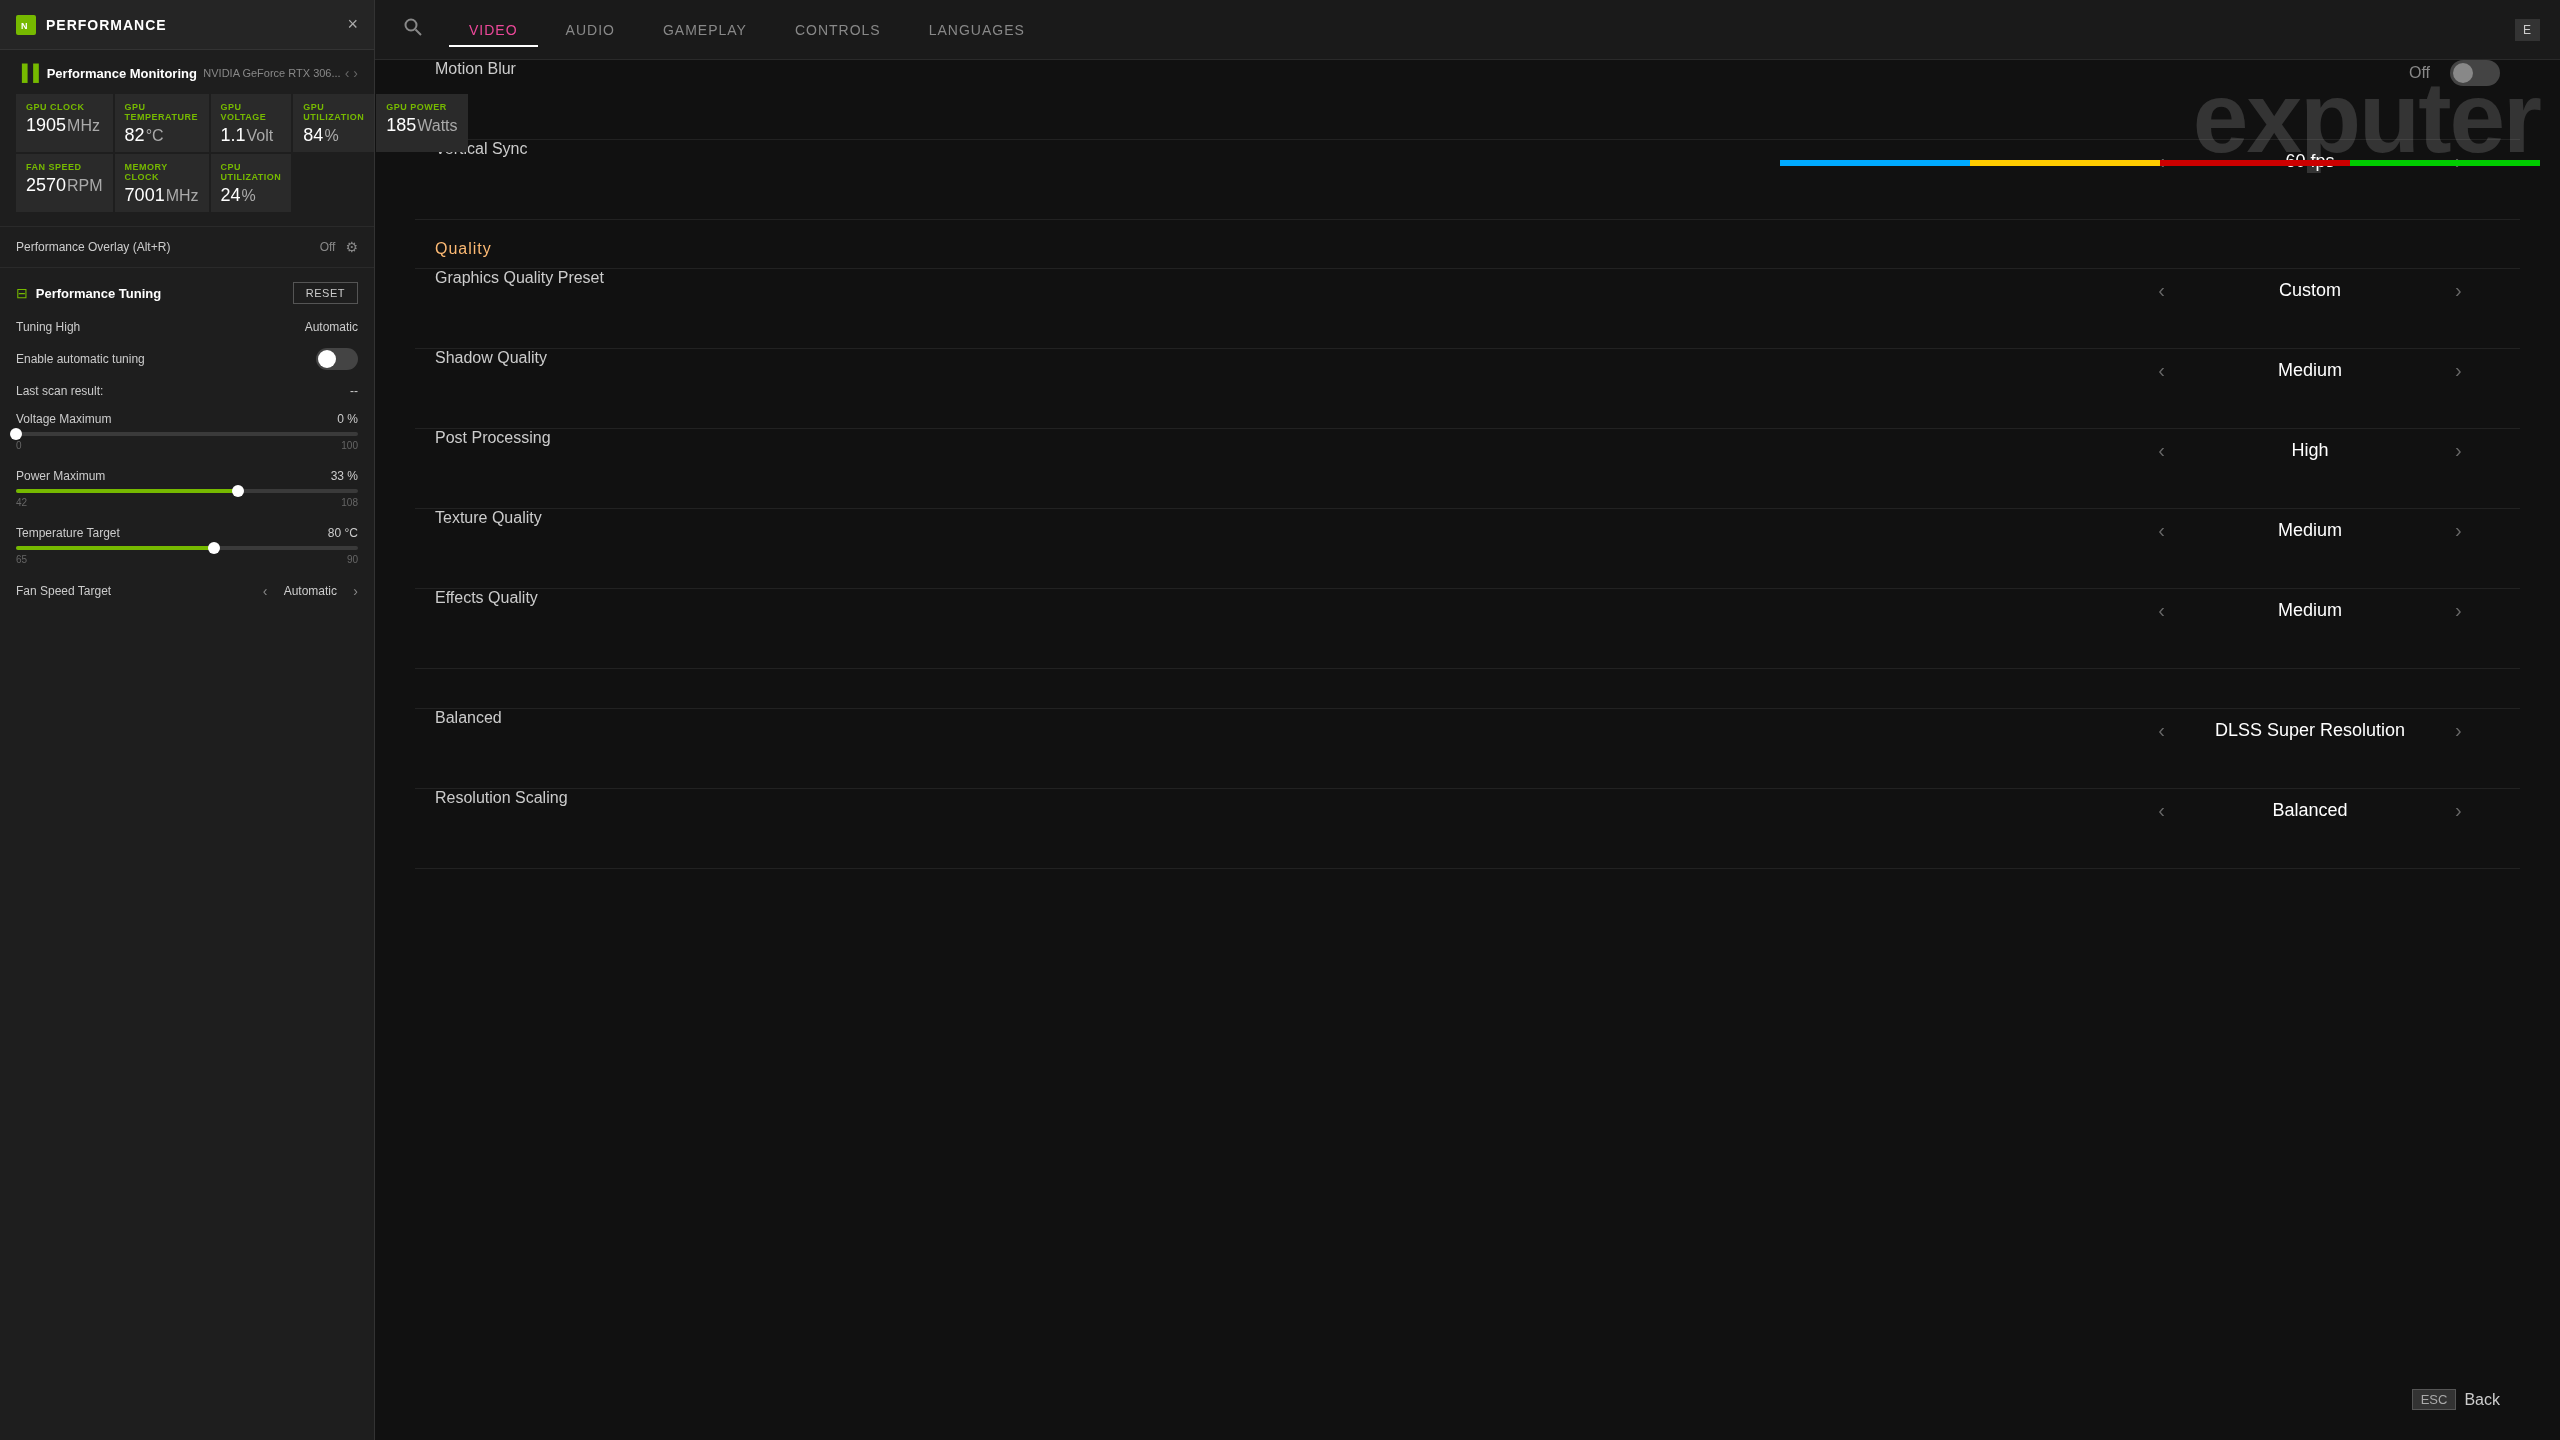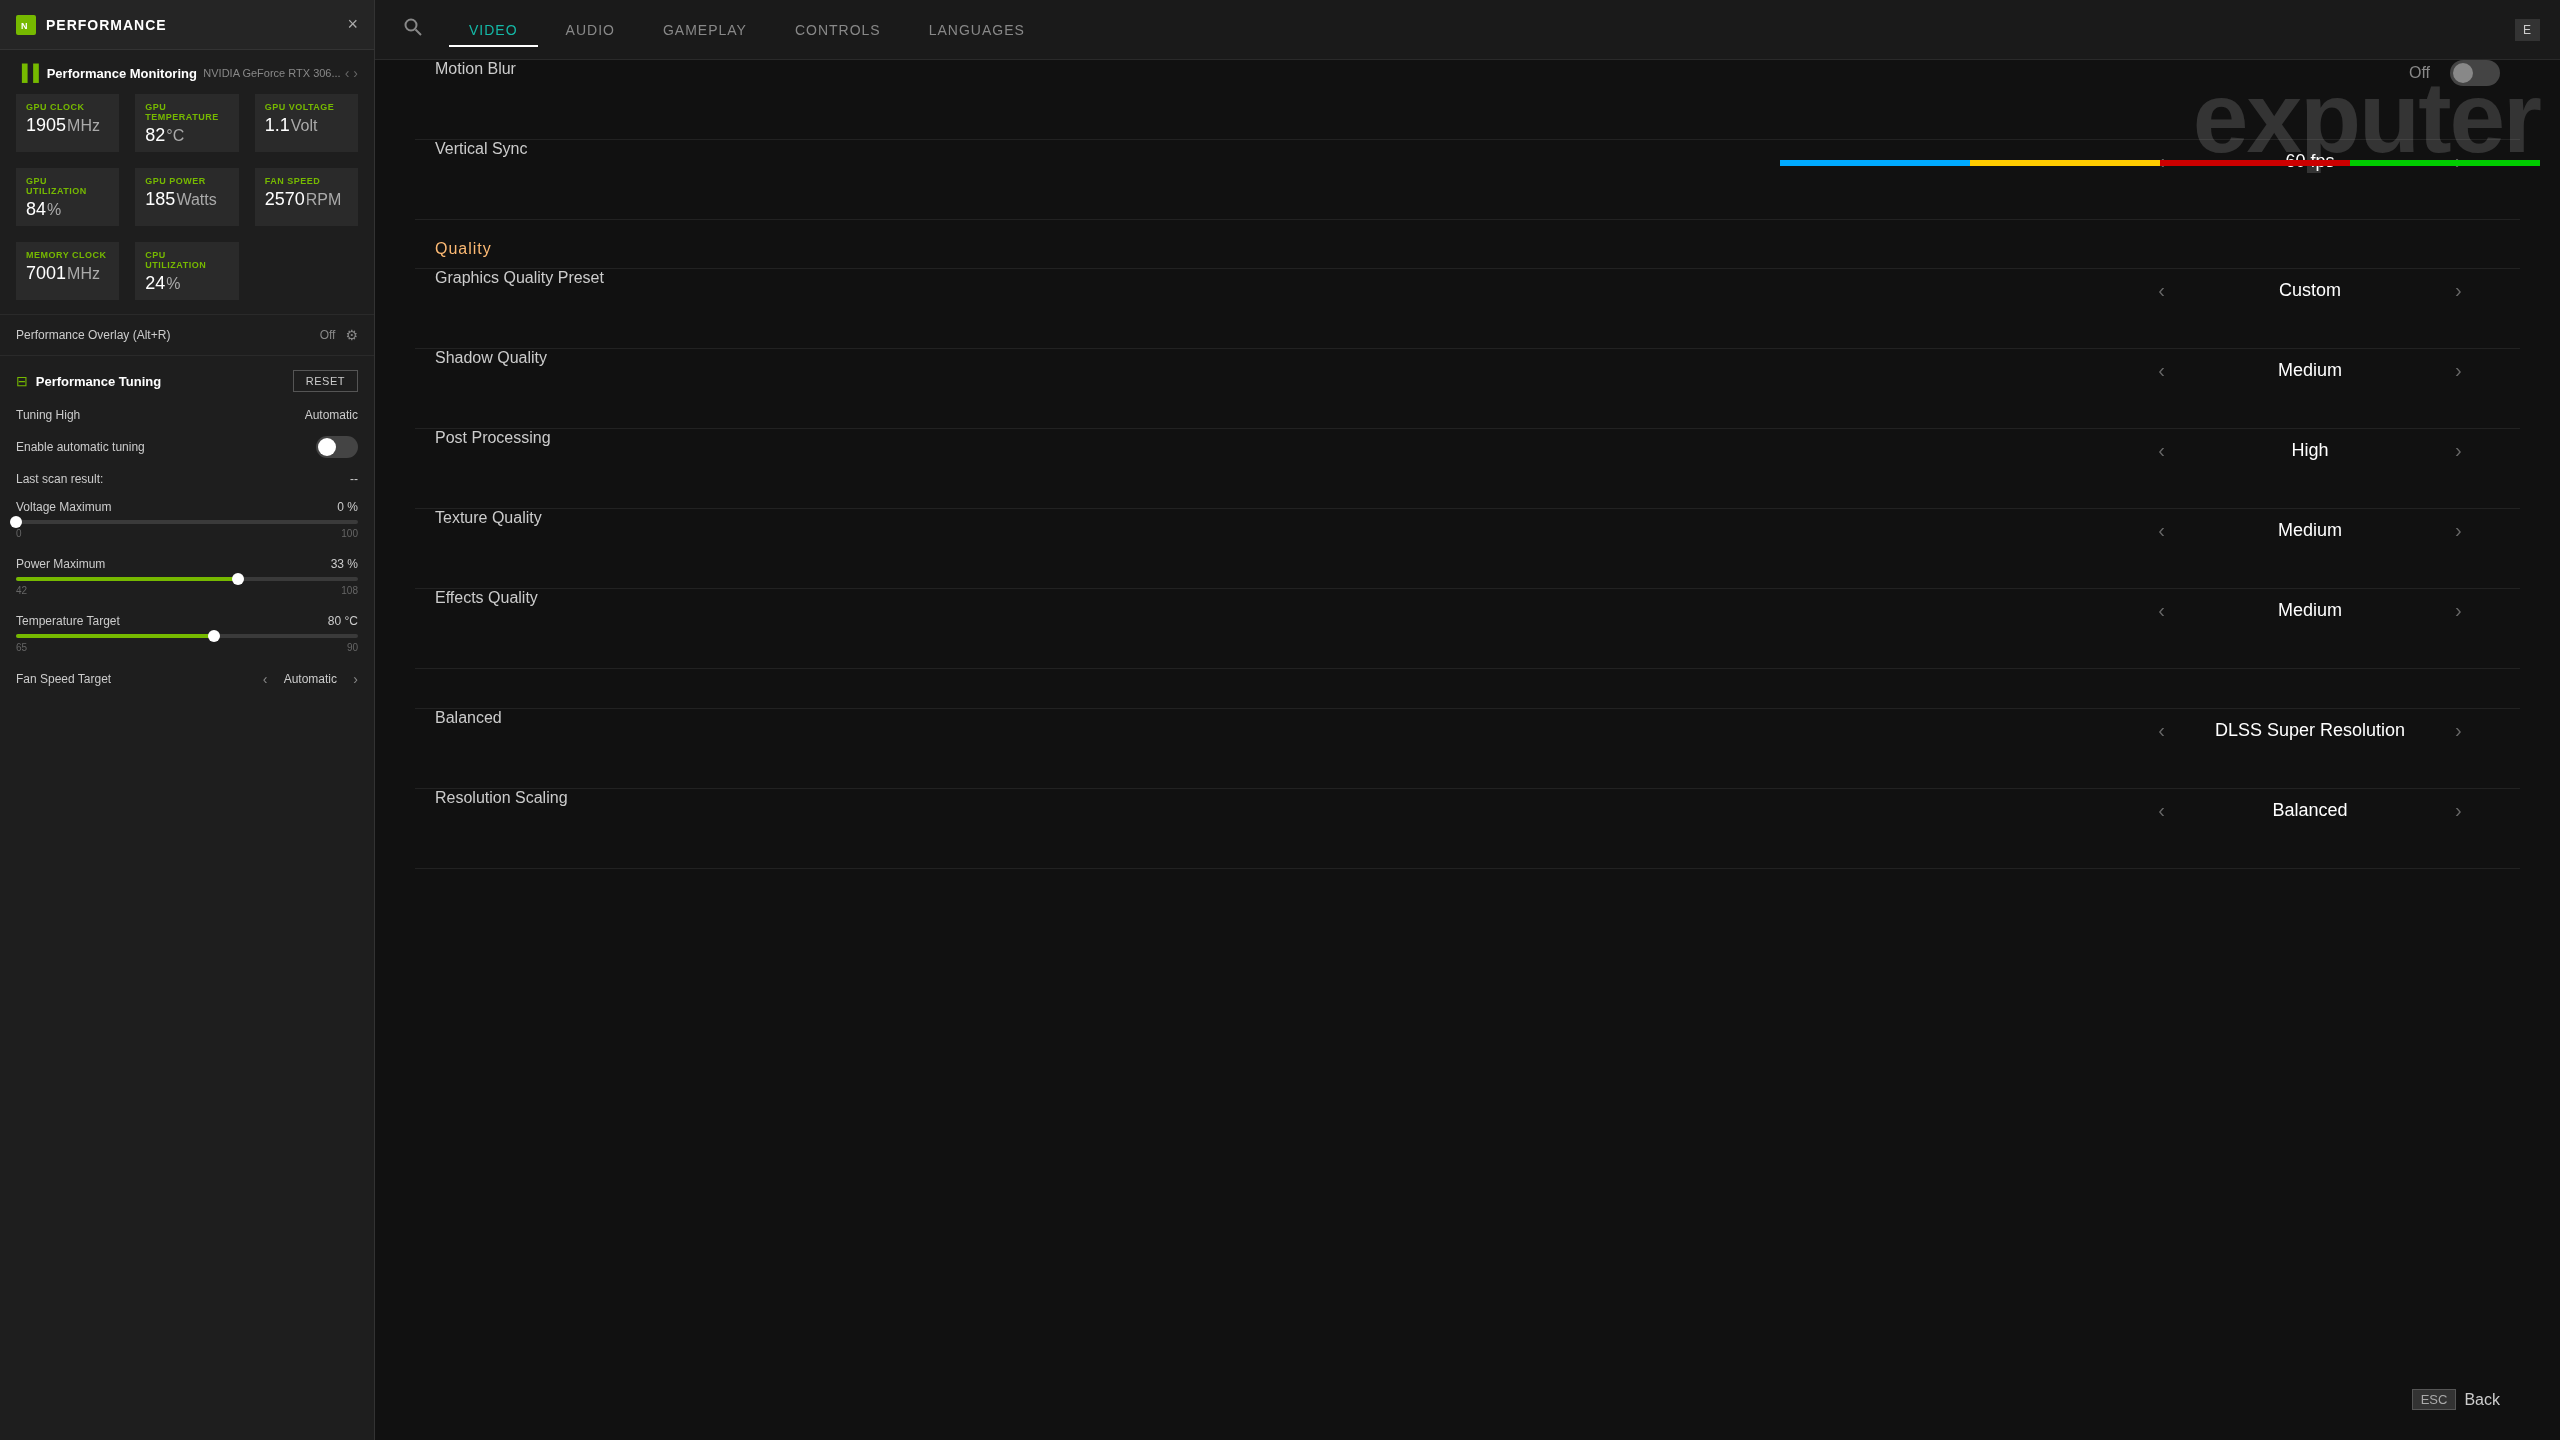--- a/index.html
+++ b/index.html
@@ -107,22 +107,22 @@
     }
 
     .nav-arrow {
       color: #666;
       font-size: 14px;
       cursor: pointer;
     }
 
     #gpu-stats-grid {
       display: grid;
-      grid-template-columns: 1fr 1fr 1fr;
-      gap: 16px;
+      grid-template-columns: 1fr 1fr 1fr 1fr 1fr;
+      gap: 2px;
     }
 
     .stat-box {
       background: #2a2a2a;
       padding: 8px 10px;
       display: flex;
       flex-direction: column;
     }
 
     .stat-label {
@@ -372,21 +372,21 @@
     .nav-tab {
       padding: 8px 20px;
       color: #888;
       font-size: 14px;
       letter-spacing: 1px;
       cursor: pointer;
       position: relative;
     }
 
     .nav-tab.active {
-      color: #14b8a6;
+      color: #ec4899;
     }
 
     .nav-tab.active::after {
       content: '';
       position: absolute;
       bottom: -1px;
       left: 0;
       right: 0;
       height: 2px;
       background: #ffffff;

